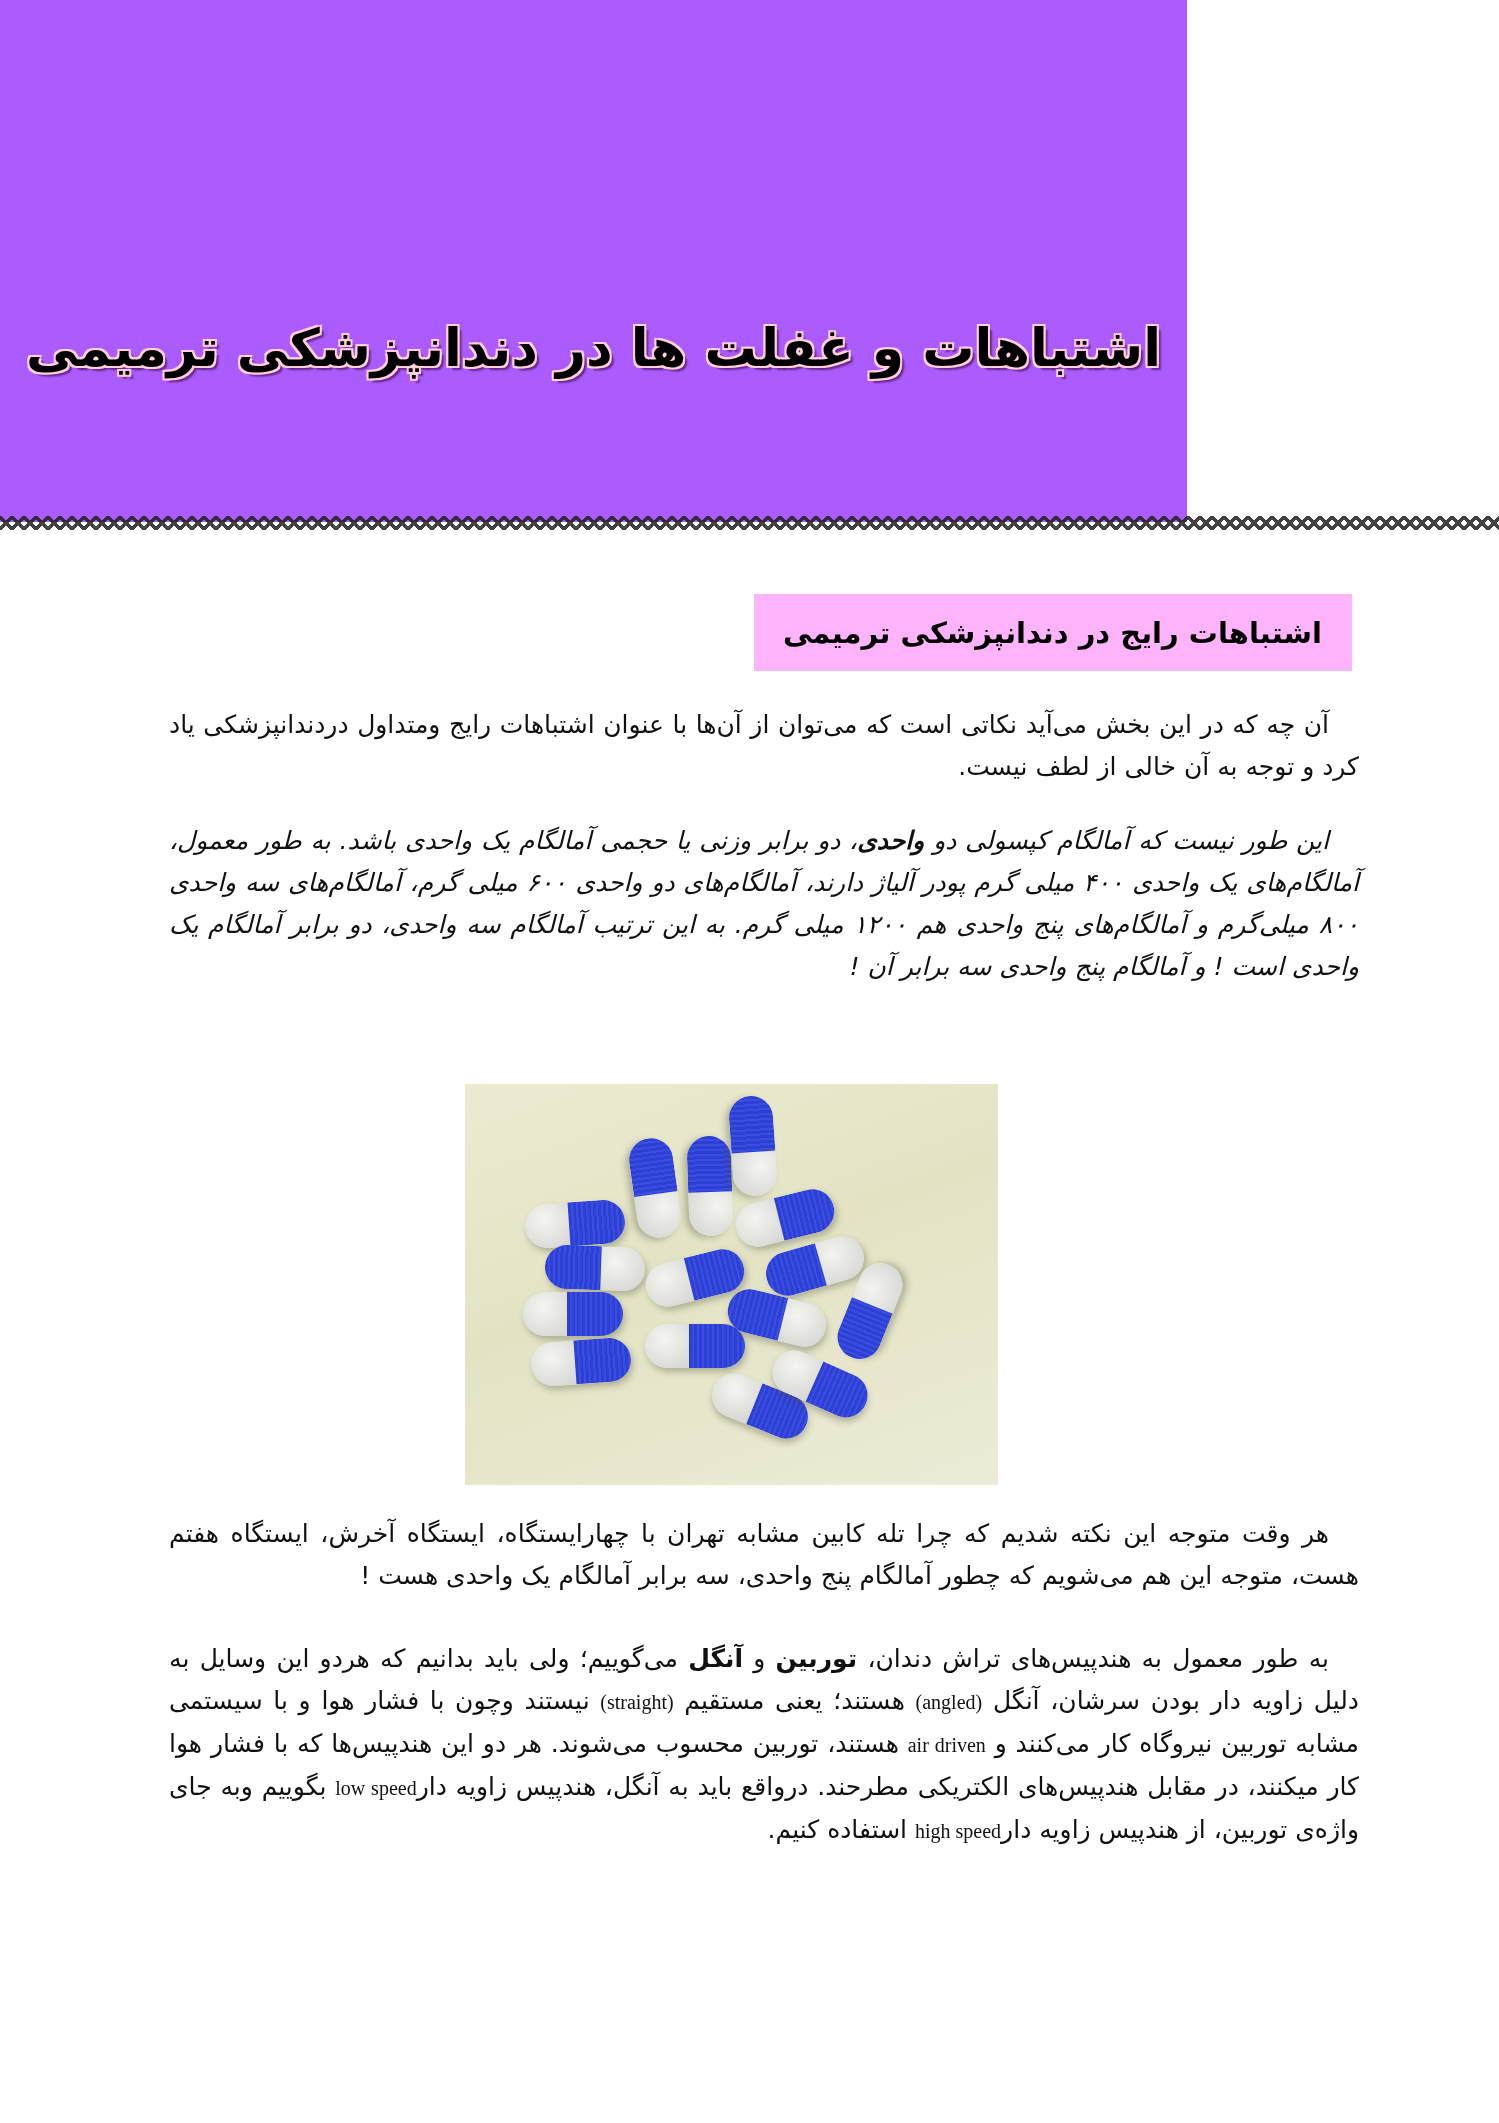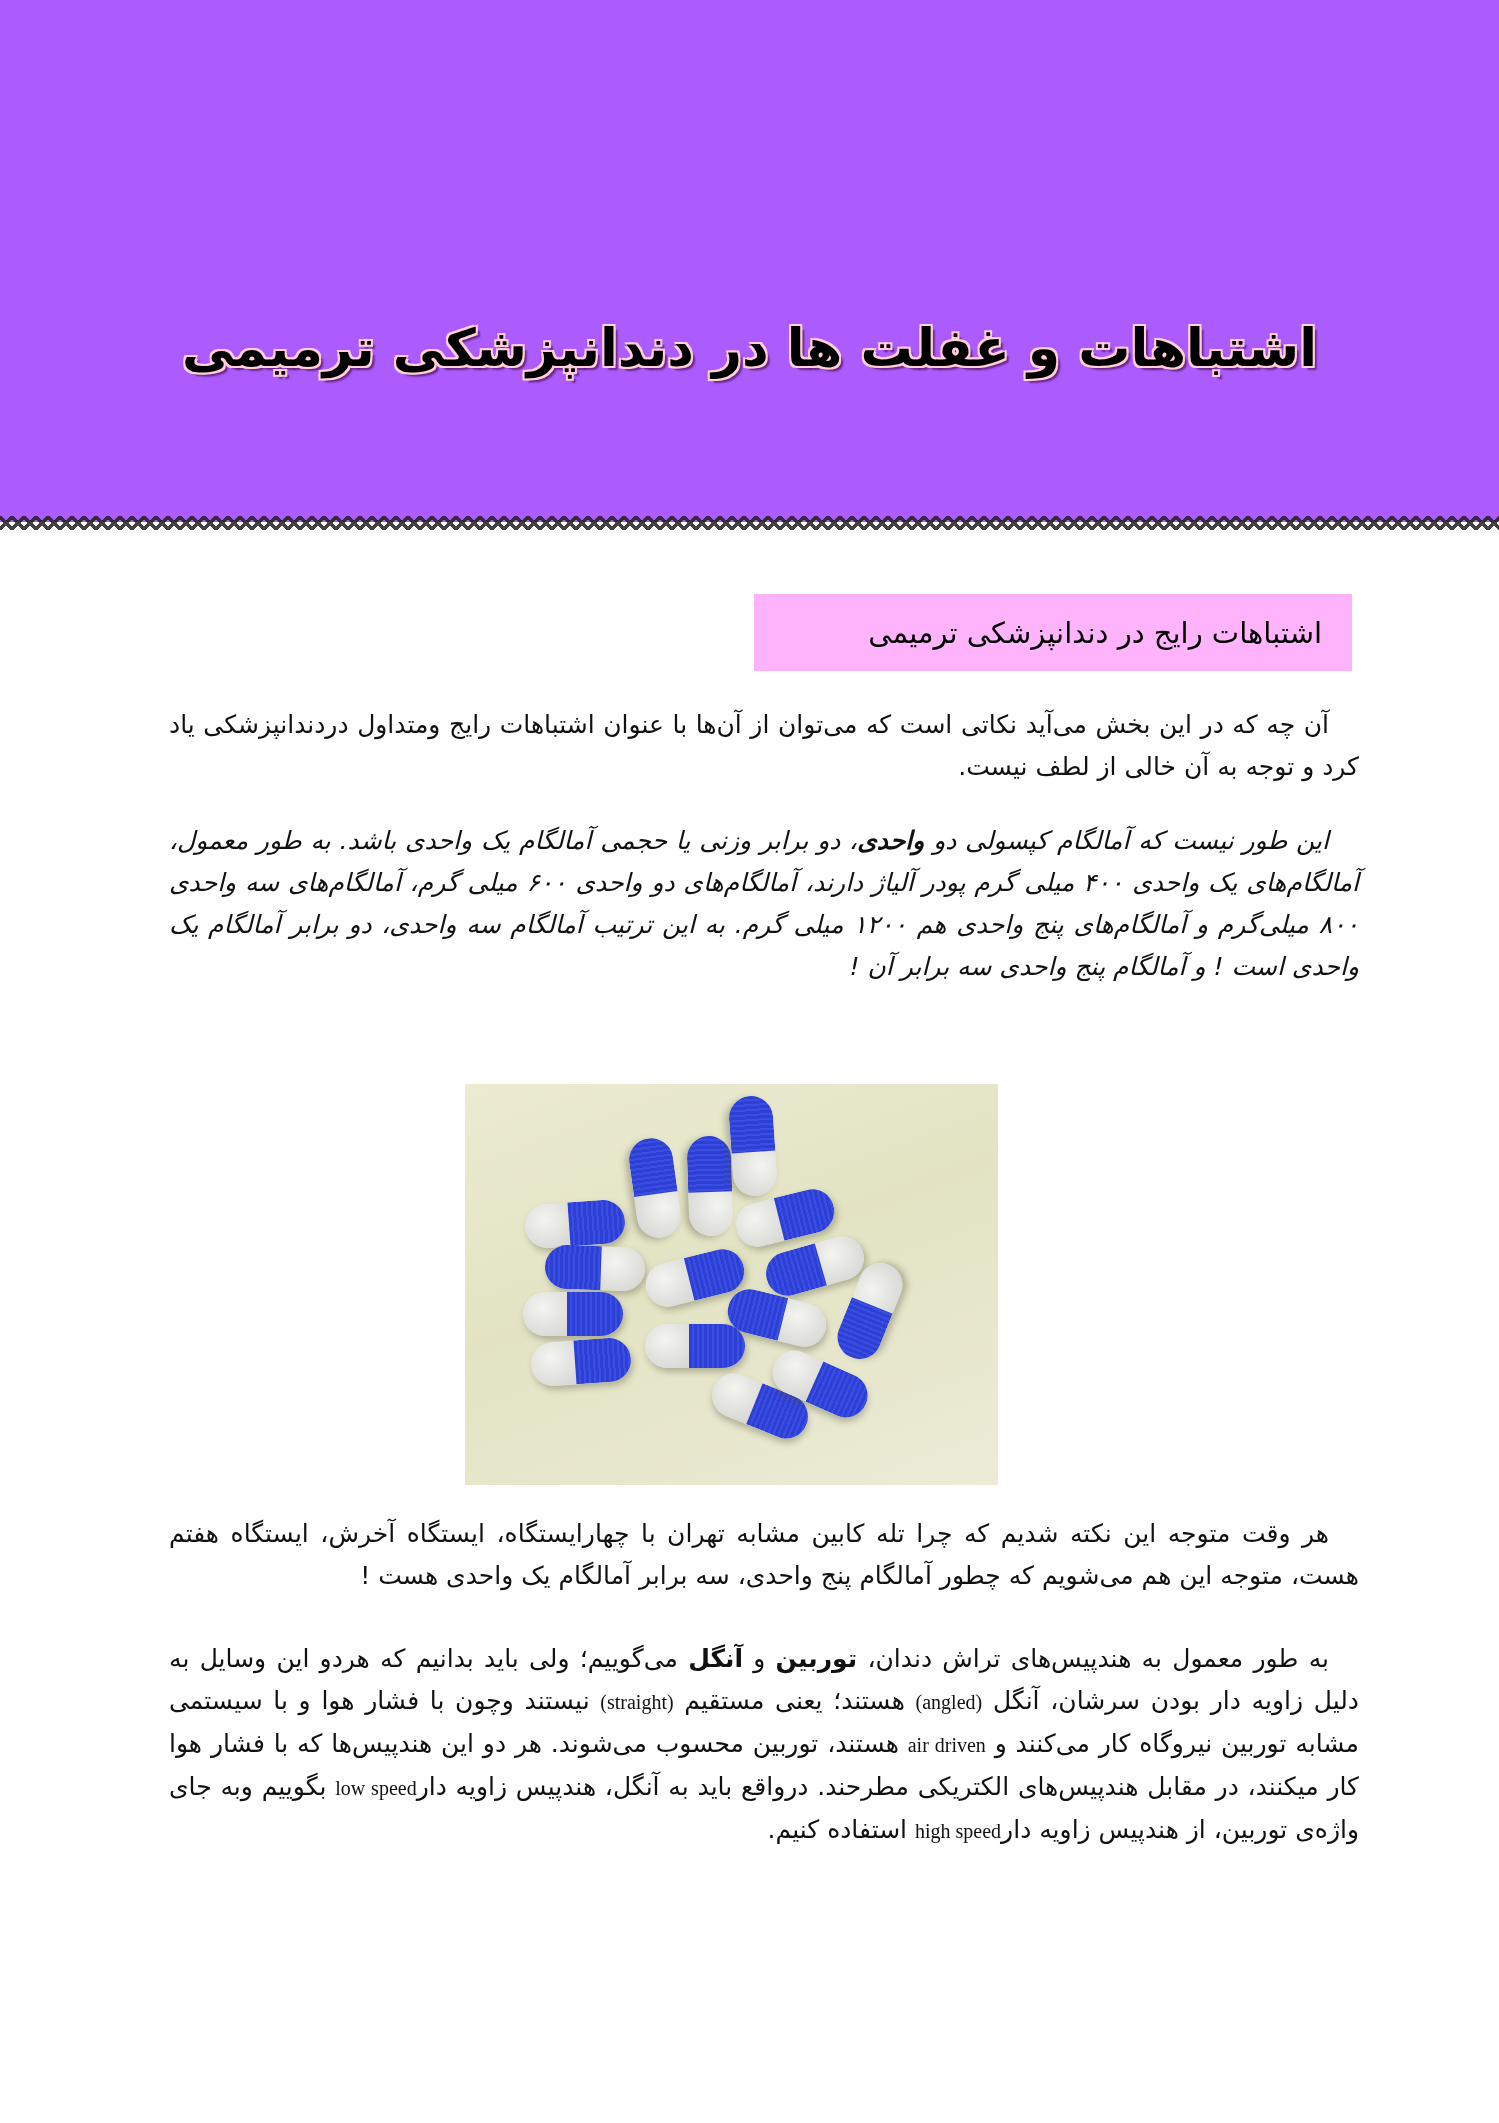--- a/index.html
+++ b/index.html
@@ -11,21 +11,21 @@
       width: 1499px;
       height: 2123px;
       position: relative;
       overflow: hidden;
       font-family: "DejaVu Sans", sans-serif;
       color: #111111;
     }
     .banner {
       position: absolute;
       left: 0; top: 0;
-      width: 1499px;
+      width: 1187px;
       height: 522px;
       background: #ac5cfe;
     }
     .banner-edge {
       position: absolute;
       left: 0; top: 516px;
       width: 1499px;
       height: 14px;
       background-image:
         linear-gradient(45deg, transparent 40%, #222 40%, #222 55%, transparent 55%),
@@ -62,21 +62,21 @@
       height: 77px;
       background: #ffb3fb;
       direction: rtl;
       box-sizing: border-box;
       padding-right: 30px;
       display: flex;
       align-items: center;
     }
     .section-heading span {
       font-family: "DejaVu Sans", sans-serif;
-      font-weight: normal;
+      font-weight: bold;
       font-size: 29px;
       color: #000;
     }
     .para {
       position: absolute;
       left: 169px;
       width: 1190px;
       direction: rtl;
       text-align: justify;
       text-align-last: right;

